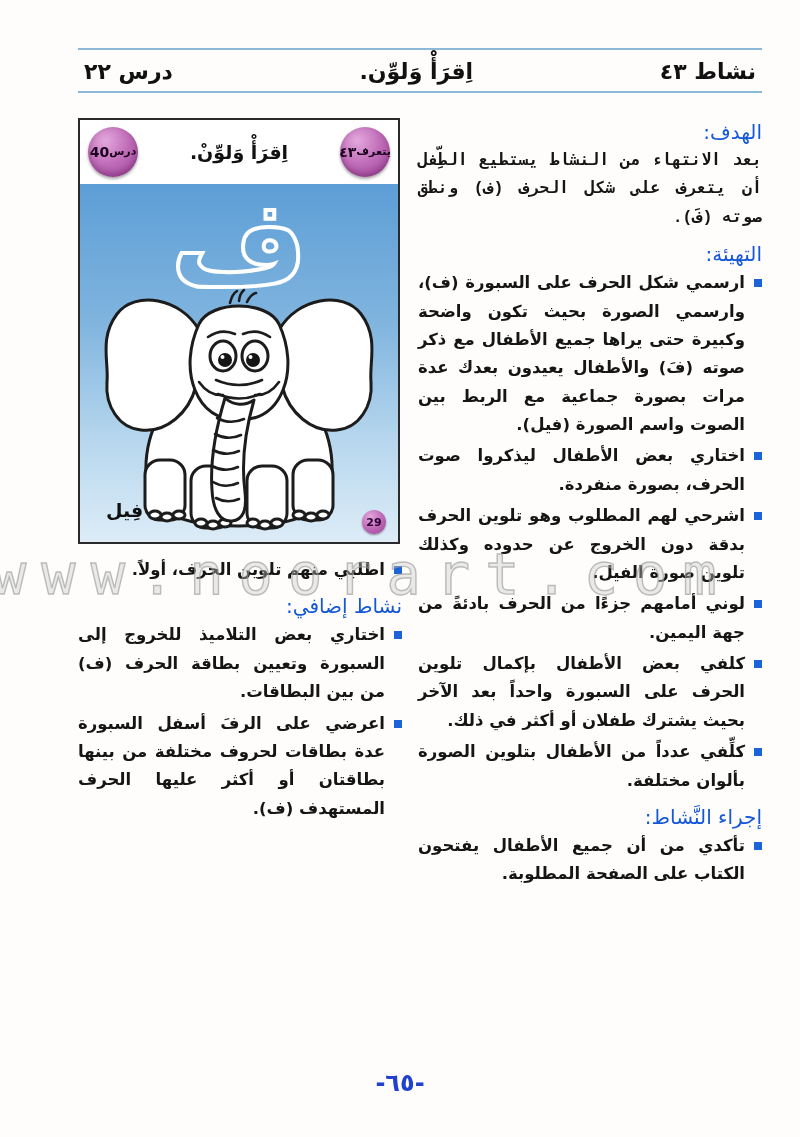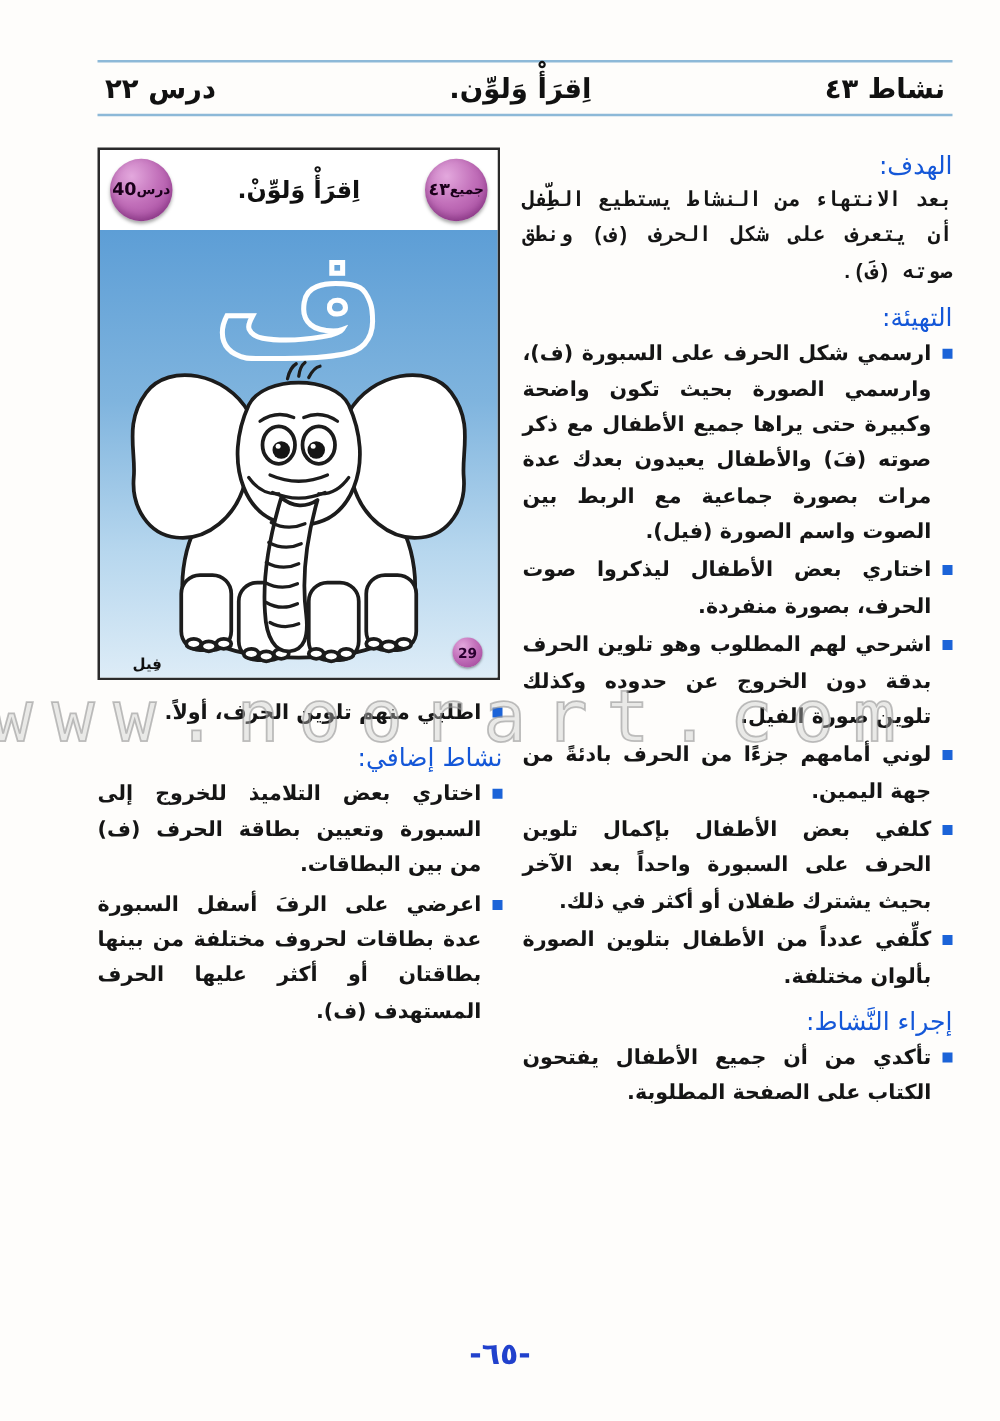--- a/index.html
+++ b/index.html
@@ -65,22 +65,22 @@
     background:linear-gradient(180deg,#5d9ed6 0%, #7fb4de 38%, #b7d7ee 72%, #ddecf7 100%);
     overflow:hidden;
   }
   .big-letter {
     position:absolute; top:-2px; left:0; right:0; text-align:center;
     font-size:118px; font-weight:bold; line-height:1.05;
     color:transparent; -webkit-text-stroke:4px #ffffff;
   }
   .elephant-wrap { position:absolute; left:50%; bottom:6px; transform:translateX(-50%); }
   .card-caption {
-    position:absolute; left:26px; bottom:4px;
-    font-weight:bold; font-size:12px; color:#101010; direction:rtl;
+    position:absolute; left:26px; bottom:21px;
+    font-weight:bold; font-size:19px; color:#101010; direction:rtl;
   }
   .mini-badge {
     position:absolute; right:12px; bottom:8px;
     width:24px; height:24px; border-radius:50%;
     background:radial-gradient(circle at 35% 28%, #e3a8dd 0%, #c270ba 45%, #9c3f96 100%);
     box-shadow:0 1px 2px rgba(0,0,0,0.4);
     display:flex; align-items:center; justify-content:center;
     font-size:11px; font-weight:bold; color:#2a0030;
   }
 
@@ -113,21 +113,21 @@
     <span>نشاط ٤٣</span>
     <span>اِقرَأْ وَلوِّن.</span>
     <span>درس ٢٢</span>
   </div>
 
   <div class="col-left">
 
     <div class="card">
       <div class="card-top">
         <div class="badge">
-          <span class="t">جميع</span>
+          <span class="t">يتعرف</span>
           <span class="b">٤٣</span>
         </div>
         <div class="card-title">اِقرَأْ وَلوِّنْ.</div>
         <div class="badge">
           <span class="t">درس</span>
           <span class="b">40</span>
         </div>
       </div>
       <div class="card-blue">
         <div class="big-letter">ف</div>

